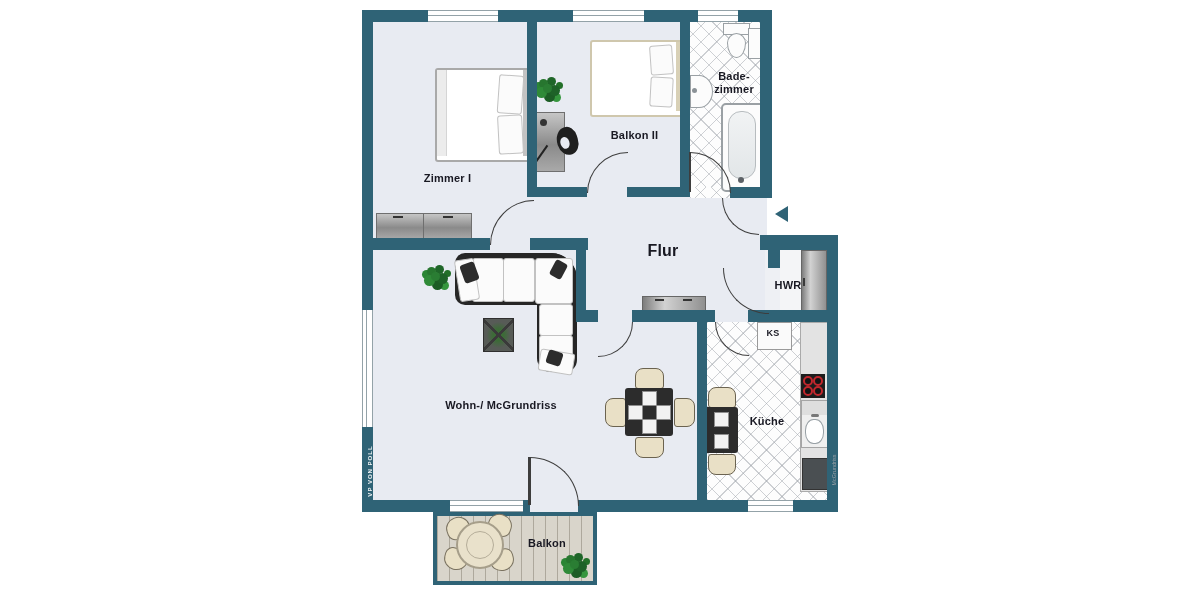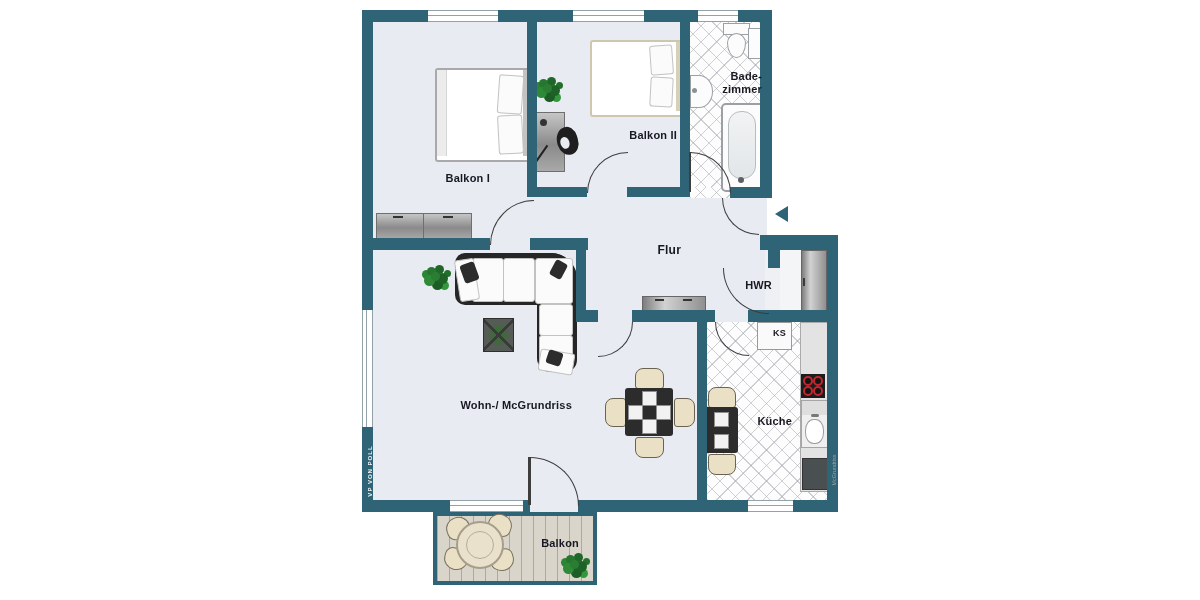--- a/index.html
+++ b/index.html
@@ -13,21 +13,21 @@
      repeating-linear-gradient(135deg, rgba(158,163,170,.5) 0 1px, transparent 1px 11px),
      var(--tile-bg,#fdfdfd);}
   .planks{position:absolute;background:
      repeating-linear-gradient(90deg, rgba(138,132,118,.55) 0 1px, transparent 1px 12px),
      var(--balcony-wood,#d9d5cb);}
   .winh{position:absolute;background:linear-gradient(#93a2a8 0 1px,#fff 1px 5px,#93a2a8 5px 6px,#fff 6px 11px,#93a2a8 11px 12px);}
   .winv{position:absolute;background:linear-gradient(90deg,#93a2a8 0 1px,#fff 1px 4px,#93a2a8 4px 5px,#fff 5px 10px,#93a2a8 10px 11px);}
   .arc{position:absolute;border:0 solid #3d3d3d;}
   .leaf{position:absolute;background:#3d3d3d;}
   .lbl{position:absolute;font-weight:bold;font-size:11px;color:var(--label-text,#181822);
-       text-align:right;letter-spacing:.2px;white-space:nowrap;line-height:13px;}
+       text-align:center;letter-spacing:.2px;white-space:nowrap;line-height:13px;}
   .cushion{position:absolute;background:#fbfbfb;border:1px solid #c2c2c2;border-radius:3px;}
   .pillow-dk{position:absolute;background:#2c2c2c;border-radius:3px;}
   .chair{position:absolute;background:#e9e0c6;border:1px solid #6b6350;}
   .plate{position:absolute;background:#f2f2f2;border:1px solid #8e8e8e;}
   .plant{position:absolute;width:9px;height:9px;border-radius:50%;background:#2a7d33;
      box-shadow:7px 2px 0 1px #1e6228, -6px 4px 0 1px #2f8a38, 2px 8px 0 1px #1c5d25,
                 9px 9px 0 0 #35963e, -4px -5px 0 0 #27762f, 4px -7px 0 0 #1f6629,
                 -9px -2px 0 0 #2a8534, 12px -3px 0 -1px #237029;}
   .gradv{background:linear-gradient(180deg,#c6c6c6,#8a8a8a 55%,#a9a9a9);border:1px solid #6f6f6f;}
   .gradh{background:linear-gradient(90deg,#7d7d7d,#d2d2d2 35%,#909090);border:1px solid #666;}
@@ -195,28 +195,28 @@
   </div>
   <div class="chair rot" style="left:446px;top:517px;width:22px;height:20px;border-radius:50% 50% 35% 35%;transform:rotate(-20deg);border-color:#7a7260;"></div>
   <div class="chair rot" style="left:488px;top:514px;width:22px;height:20px;border-radius:50% 50% 35% 35%;transform:rotate(18deg);border-color:#7a7260;"></div>
   <div class="chair rot" style="left:444px;top:548px;width:22px;height:20px;border-radius:35% 35% 50% 50%;transform:rotate(15deg);border-color:#7a7260;"></div>
   <div class="chair rot" style="left:490px;top:549px;width:22px;height:20px;border-radius:35% 35% 50% 50%;transform:rotate(-14deg);border-color:#7a7260;"></div>
   <div class="a" style="left:456px;top:521px;width:44px;height:44px;border-radius:50%;background:#e9e1cb;border:2px solid #a69e8a;">
     <div class="a" style="left:8px;top:8px;width:26px;height:26px;border-radius:50%;border:1px solid #b5ad99;"></div>
   </div>
   <div class="plant a" style="left:570px;top:560px;"></div>
 
-  <div class="lbl" style="left:405px;top:172px;width:85px;">Balkon I</div>
+  <div class="lbl" style="left:405px;top:172px;width:85px;">Zimmer I</div>
   <div class="lbl" style="left:592px;top:129px;width:85px;">Balkon II</div>
   <div class="lbl" style="left:706px;top:70px;width:56px;">
     <span>Bade-</span><br>
     <span>zimmer</span>
   </div>
-  <div class="lbl" style="left:645px;top:244px;width:36px;font-size:12px;">Flur</div>
-  <div class="lbl" style="left:728px;top:279px;width:44px;">HWR</div>
+  <div class="lbl" style="left:645px;top:244px;width:36px;font-size:16px;">Flur</div>
+  <div class="lbl" style="left:766px;top:279px;width:44px;">HWR</div>
   <div class="lbl" style="left:760px;top:327px;width:26px;font-size:9px;">KS</div>
   <div class="lbl" style="left:742px;top:415px;width:50px;">Küche</div>
   <div class="lbl" style="left:430px;top:399px;width:142px;">Wohn-/ McGrundriss</div>
   <div class="lbl" style="left:515px;top:537px;width:64px;">Balkon</div>
 
   <div class="a" style="left:338px;top:465px;width:64px;height:12px;transform:rotate(-90deg);transform-origin:center;
               color:#f2f5f6;font-weight:bold;font-size:6px;letter-spacing:1px;text-align:center;line-height:12px;">VP VON POLL</div>
   <div class="a" style="left:806px;top:465px;width:56px;height:10px;transform:rotate(-90deg);transform-origin:center;
               color:#9aa0a6;font-size:5.5px;text-align:center;line-height:10px;">McGrundriss</div>
 

